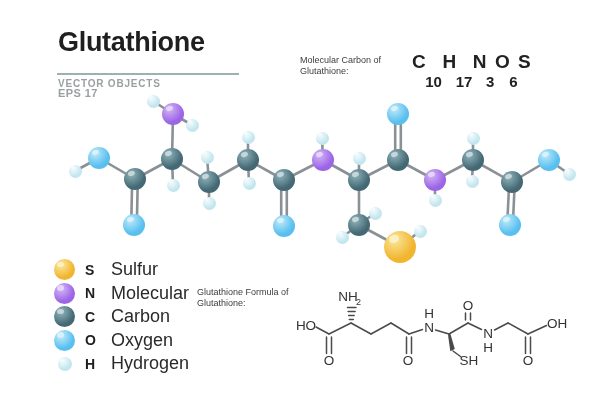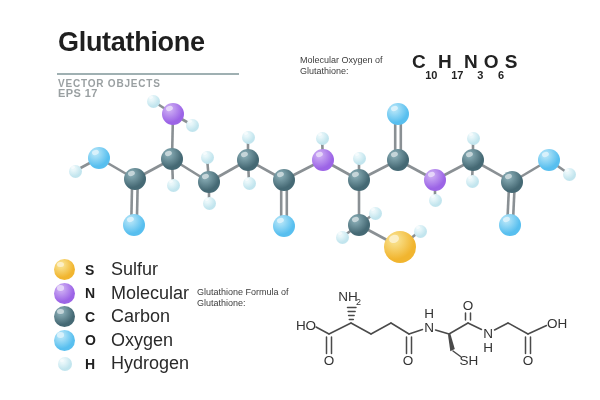--- a/index.html
+++ b/index.html
@@ -9,21 +9,21 @@
   .title{position:absolute;left:42px;top:27px;font-size:27px;font-weight:700;color:#1f1f1f;letter-spacing:-0.3px;}
   .subtitle{position:absolute;left:42px;top:52px;font-size:16px;font-weight:700;color:#44969b;}
   .divider{position:absolute;left:41px;top:73px;width:182px;height:2px;background:#9fb0b2;}
   .meta1{position:absolute;left:42px;top:78px;font-size:10px;font-weight:700;color:#9aa0a2;letter-spacing:0.8px;}
   .meta2{position:absolute;left:42px;top:87px;font-size:11px;font-weight:700;color:#9aa0a2;letter-spacing:0.4px;}
   
   .smalllabel{position:absolute;font-size:9px;line-height:11px;color:#3d3d3d;}
   .mol-label{left:284px;top:55px;}
   .struct-label{left:181px;top:287px;}
   .formula{position:absolute;left:396px;top:51px;font-size:19px;font-weight:700;color:#222;}
-  .formula sub{font-size:11px;font-weight:700;position:relative;top:6px;left:-0.5px;}
+  .formula sub{font-size:15px;font-weight:700;position:relative;top:14px;left:-0.5px;}
   
   #model{position:absolute;left:0;top:0;width:600px;height:400px;}
   #bond-layer{position:absolute;left:0;top:0;}
   .atom{position:absolute;border-radius:50%;}
   .atom::after{content:"";position:absolute;width:30%;height:24%;left:16%;top:13%;
                background:rgba(255,255,255,0.55);border-radius:50%;transform:rotate(-18deg);}
   
   .legend{position:absolute;left:37px;top:258px;}
   .legend-row{display:flex;align-items:center;height:23.5px;}
   .legend-ball-wrap{width:23px;display:flex;justify-content:center;align-items:center;}
@@ -43,21 +43,21 @@
 <body>
 
 <div class="page">
 
   <div class="title">Glutathione</div>
   <div class="divider"></div>
   <div class="meta1">VECTOR OBJECTS</div>
   <div class="meta2">EPS 17</div>
 
   <div class="smalllabel mol-label">
-    <div>Molecular Oxygen of</div>
+    <div>Molecular Carbon of</div>
     <div>Glutathione:</div>
   </div>
   <div class="formula"><span>C</span><sub>10</sub><span>H</span><sub>17</sub><span>N</span><sub>3</sub><span>O</span><sub>6</sub><span>S</span><sub></sub></div>
 
   <div id="model">
     <svg id="bond-layer" width="600" height="400">
         <line x1="59" y1="171" x2="83" y2="158" stroke="#8a9094" stroke-width="2.6"></line>
         <line x1="83" y1="158" x2="119" y2="179" stroke="#8a9094" stroke-width="2.6"></line>
         <line x1="121.79933860870696" y1="179.0608551871458" x2="120.79933860870696" y2="225.0608551871458" stroke="#8a9094" stroke-width="2.6"></line>
         <line x1="116.20066139129304" y1="178.9391448128542" x2="115.20066139129304" y2="224.9391448128542" stroke="#8a9094" stroke-width="2.6"></line>

